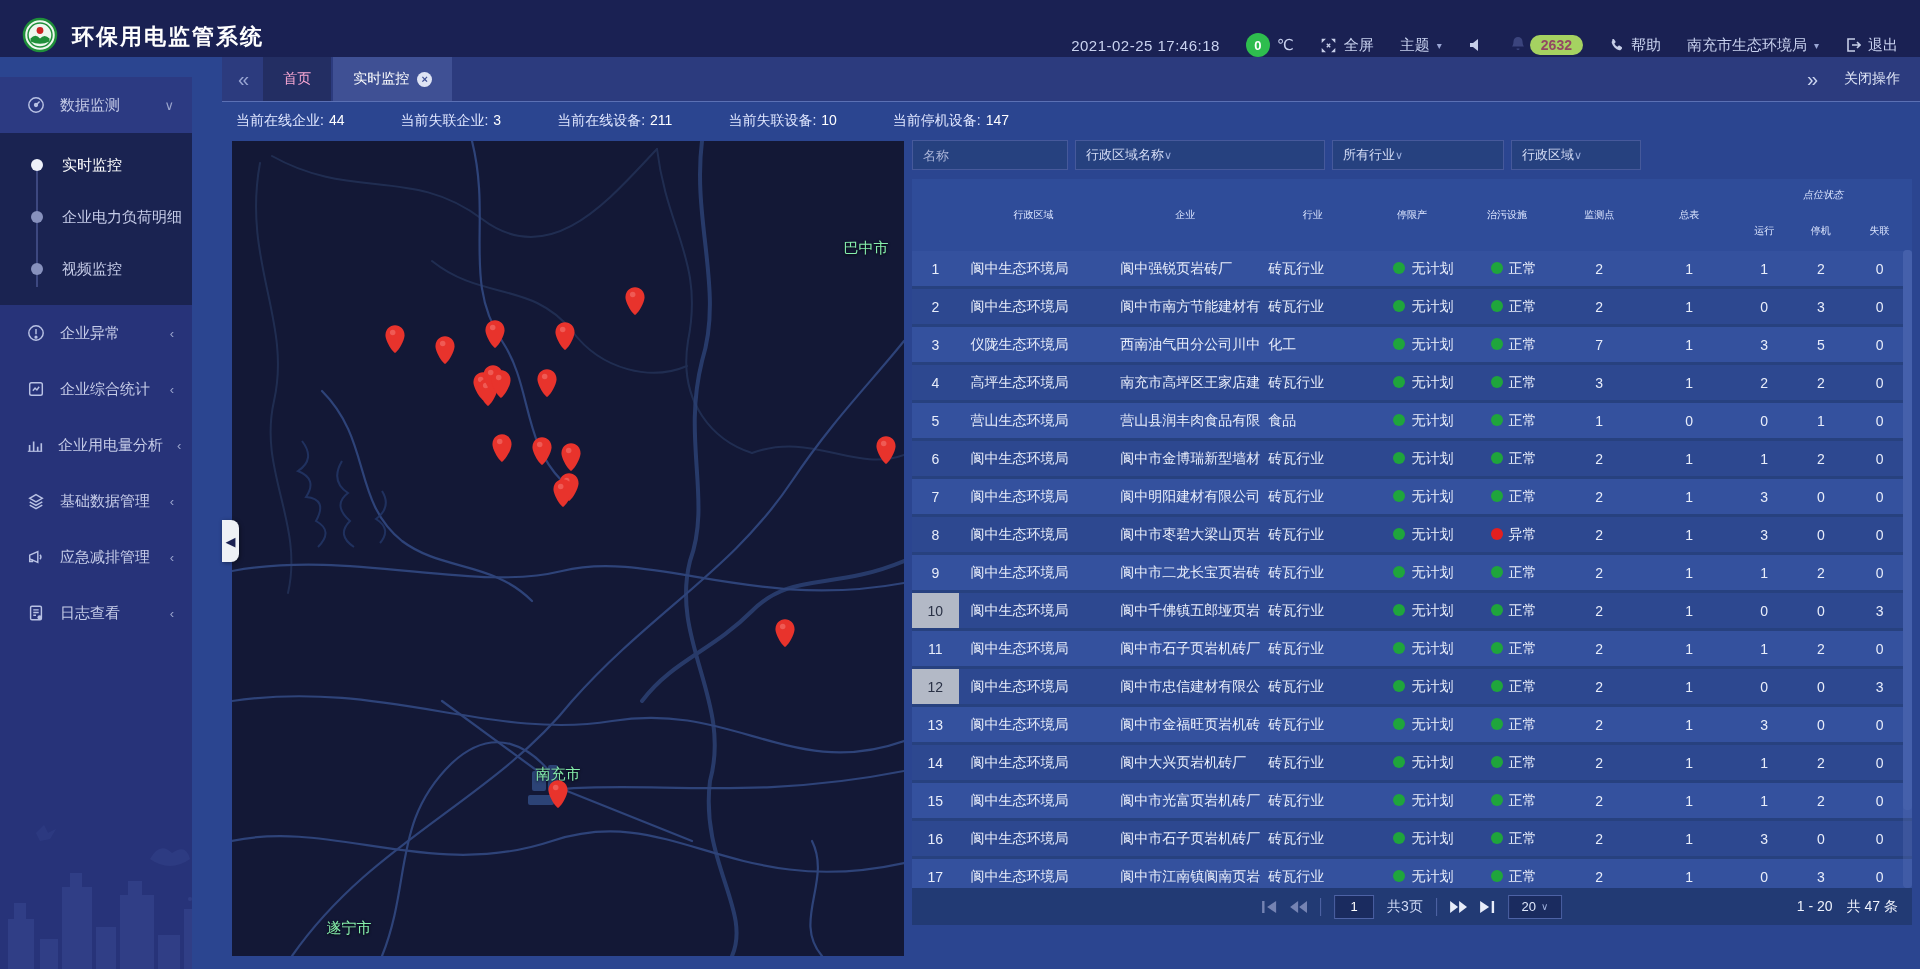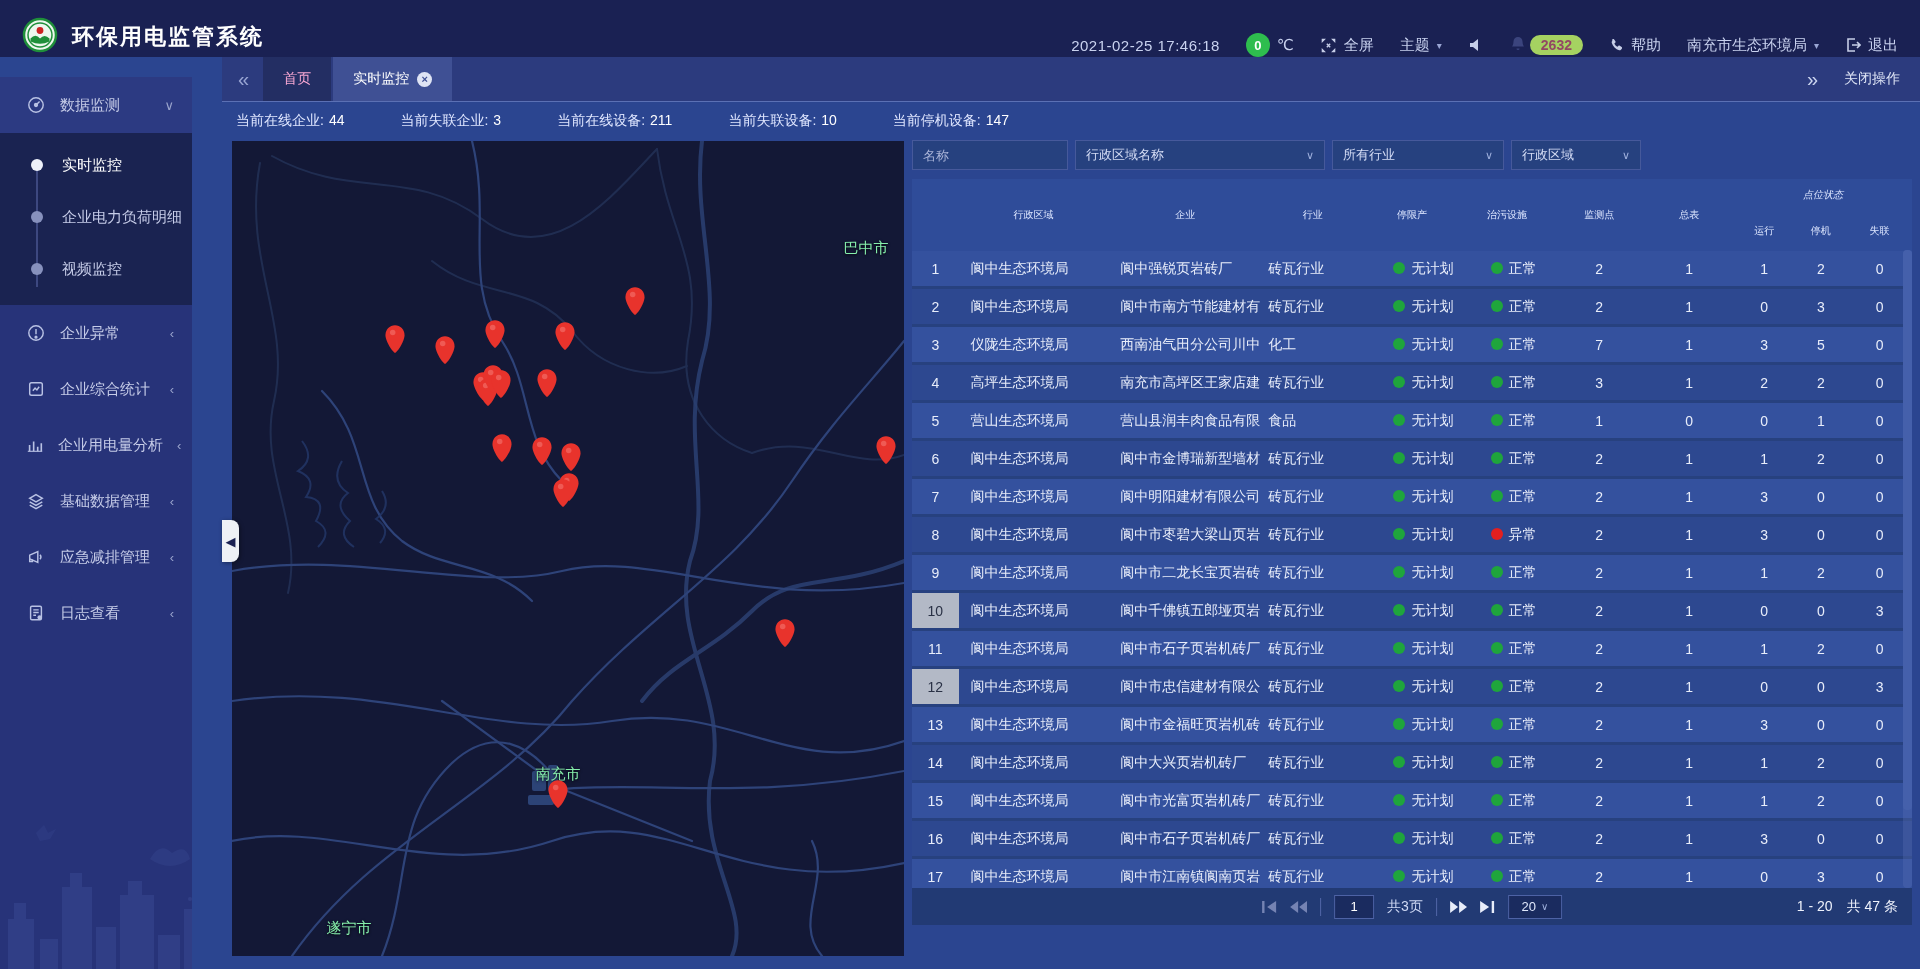--- a/index.html
+++ b/index.html
@@ -60,21 +60,21 @@
   .pin{position:absolute;width:22px;height:30px;transform:translate(-50%,-100%);cursor:pointer;}
   .collapse-handle{position:absolute;left:222px;top:520px;width:17px;height:42px;background:#eef1f6;
       border-radius:0 8px 8px 0;display:flex;align-items:center;justify-content:center;color:#1a2153;
       font-size:13px;font-weight:bold;z-index:40;cursor:pointer;box-shadow:1px 1px 4px rgba(0,0,0,.4);}
   
   .table-panel{position:absolute;left:680px;top:0;width:1000px;bottom:0;}
   .filters{display:flex;gap:7px;height:30px;}
   .f-ctl{box-sizing:border-box;height:30px;background:#26417f;border:1px solid #46599b;color:#d6def6;font-size:13px;}
   .f-input{width:156px;padding:0 10px;outline:none;}
   .f-input::placeholder{color:#aab4d8;}
-  .f-select{display:flex;align-items:center;justify-content:space-between;padding:0 10px;cursor:pointer;}
+  .f-select{display:flex;align-items:center;padding:0 10px;cursor:pointer;}
   .f-select .sel-caret{color:#9fb0dd;font-size:11px;}
   .w2{width:250px;}.w3{width:172px;}.w4{width:130px;}
   .table-wrap{position:relative;height:709px;margin-top:9px;overflow:hidden;}
   table.grid{width:1000px;border-collapse:collapse;table-layout:fixed;}
   table.grid th{background:#2f4c99;color:#dde6ff;font-weight:normal;font-size:10px;}
   th.grp{font-style:italic;height:30px;color:#e8efff;}
   thead tr.sub th{height:38px;}
   table.grid td{height:33px;font-size:14px;color:#e8edfa;border-bottom:3px solid #27417f;
       white-space:nowrap;overflow:hidden;}
   tr.odd td{background:#34519e;}

